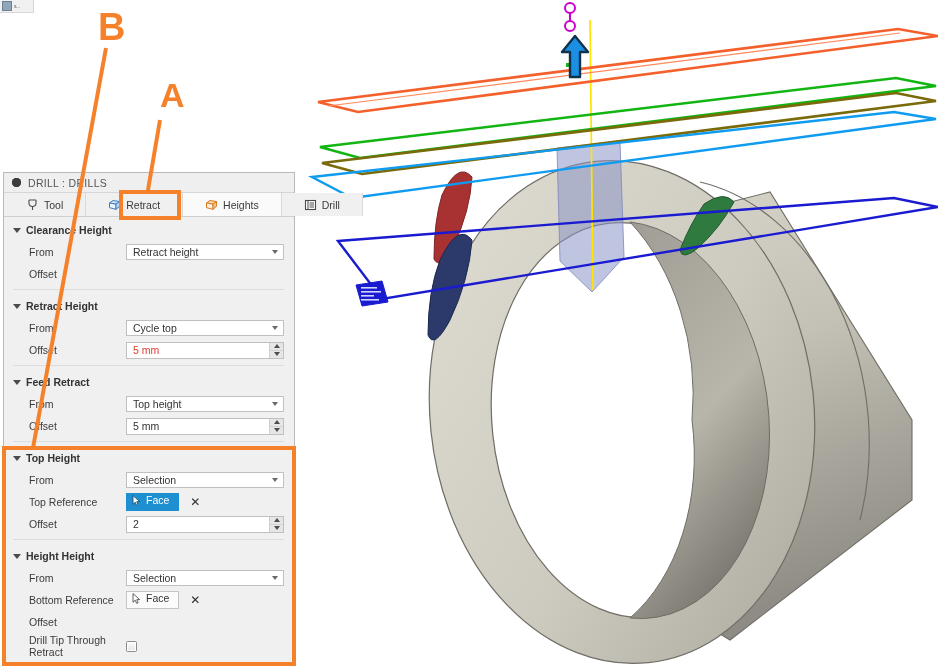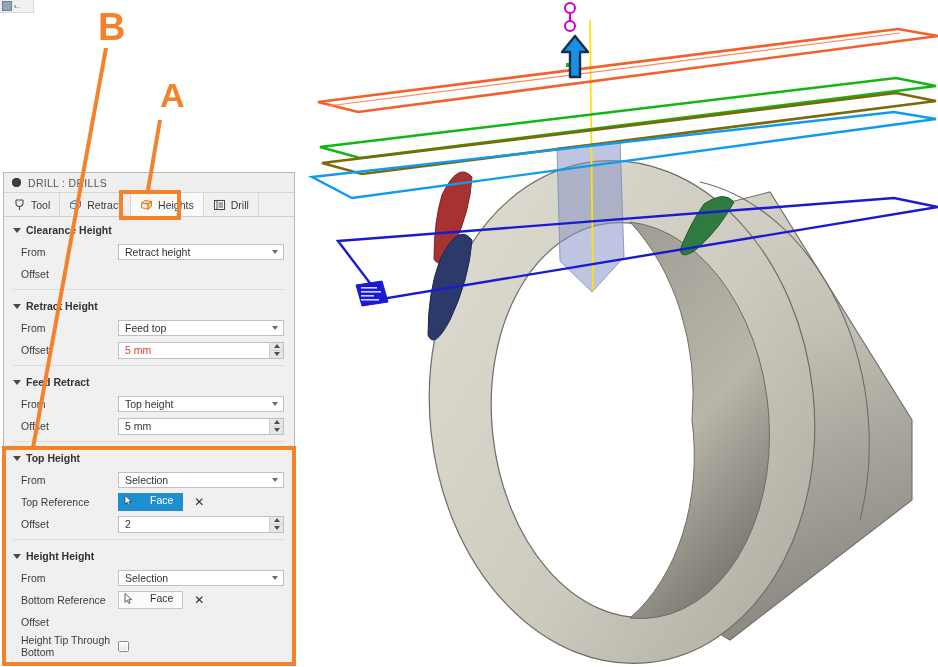--- a/index.html
+++ b/index.html
@@ -45,39 +45,39 @@
     width:9px;height:9px;border-radius:50%;background:#3c3c3c;flex:none;
     box-shadow:inset 0 0 0 1.5px #3c3c3c;
   }
   .dlg-title .ttl{font-size:10.5px;color:#555;letter-spacing:.3px;}
 
   .tabbar{
     height:23px;background:#f0f0f0;border-bottom:1px solid #cfcfcf;
     display:flex;align-items:stretch;
   }
   .tab{
-    display:flex;align-items:center;gap:5px;padding:0 9px;
+    display:flex;align-items:center;gap:5px;padding:0 22px;
     border-right:1px solid #d9d9d9;background:#f0f0f0;
     font-size:10.5px;color:#3a3a3a;cursor:default;position:relative;
   }
   .tab.active{background:#fafafa;}
   .tab-ico{width:13px;height:12px;flex:none;}
 
   .scrollwrap{position:relative;height:449px;overflow:hidden;background:#f0f0f0;}
   .section{padding:0 0 3px 0;}
   .sec-hdr{
     display:flex;align-items:center;gap:5px;
     padding:7px 0 5px 9px;font-size:10.5px;font-weight:bold;color:#333;
   }
   .caret{
     width:0;height:0;border-left:4px solid transparent;border-right:4px solid transparent;
     border-top:5px solid #4a4a4a;flex:none;
   }
   .row{
-    display:flex;align-items:center;min-height:22px;padding:1px 10px 1px 17px;box-sizing:border-box;
+    display:flex;align-items:center;min-height:22px;padding:1px 10px 1px 17px;box-sizing:border-box;margin-left:8px;
   }
   .row .lbl{width:97px;flex:none;font-size:10.5px;color:#3b3b3b;}
   .ctl{flex:1;display:flex;align-items:center;}
 
   .select{
     flex:1;height:16px;background:#fff;border:1px solid #c0c0c0;
     display:flex;align-items:center;justify-content:space-between;
     padding:0 5px 0 6px;box-sizing:border-box;font-size:10.5px;color:#333;
   }
   .select .arw{
@@ -93,21 +93,21 @@
     display:flex;flex-direction:column;
   }
   .spin-btns i{
     flex:1;display:flex;align-items:center;justify-content:center;
   }
   .spin-btns i:first-child{border-bottom:1px solid #d4d4d4;}
   .spin-up{width:0;height:0;border-left:3px solid transparent;border-right:3px solid transparent;border-bottom:4px solid #4d4d4d;}
   .spin-dn{width:0;height:0;border-left:3px solid transparent;border-right:3px solid transparent;border-top:4px solid #4d4d4d;}
 
   .facebtn{
-    height:18px;display:flex;align-items:center;gap:16px;padding:0 9px 4px 5px;
+    height:18px;display:flex;align-items:center;gap:4px;padding:0 9px 4px 5px;
     box-sizing:border-box;font-size:10.5px;cursor:default;
   }
   .facebtn.on{background:#1e90d2;color:#fff;border:1px solid #1e90d2;}
   .facebtn.off{background:#fbfbfb;color:#333;border:1px solid #c4c4c4;}
   .clear-x{
     margin-left:11px;font-size:12px;font-weight:bold;color:#2d2d2d;line-height:1;cursor:default;
   }
 
   .checkbox{
     width:11px;height:11px;box-sizing:border-box;
@@ -298,21 +298,21 @@
 
     <div class="section">
       <div class="sec-hdr">
         <span class="caret"></span>
         <span>Retract Height</span>
       </div>
       <div class="row">
         <span class="lbl">From</span>
         <span class="ctl">
           <span class="select">
-            <span>Feed top</span>
+            <span>Cycle top</span>
             <span class="arw"></span>
           </span>
         </span>
       </div>
       <div class="row">
         <span class="lbl">Offset</span>
         <span class="ctl">
           <span class="spinbox">
             <span class="val warn">5 mm</span>
             <span class="spin-btns">
@@ -430,21 +430,21 @@
             </svg>
             <span>Face</span>
           </span>
           <span class="clear-x">✕</span>
         </span>
       </div>
       <div class="row">
         <span class="lbl">Offset</span>
       </div>
       <div class="row">
-        <span class="lbl" style="width:97px">Height Tip Through Bottom</span>
+        <span class="lbl" style="width:97px">Drill Tip Through Retract</span>
         <span class="ctl">
           <span class="checkbox"></span>
         </span>
       </div>
     </div>
 
   </div>
 </div>
 
 <svg id="annot" viewBox="0 0 938 667" xmlns="http://www.w3.org/2000/svg">

